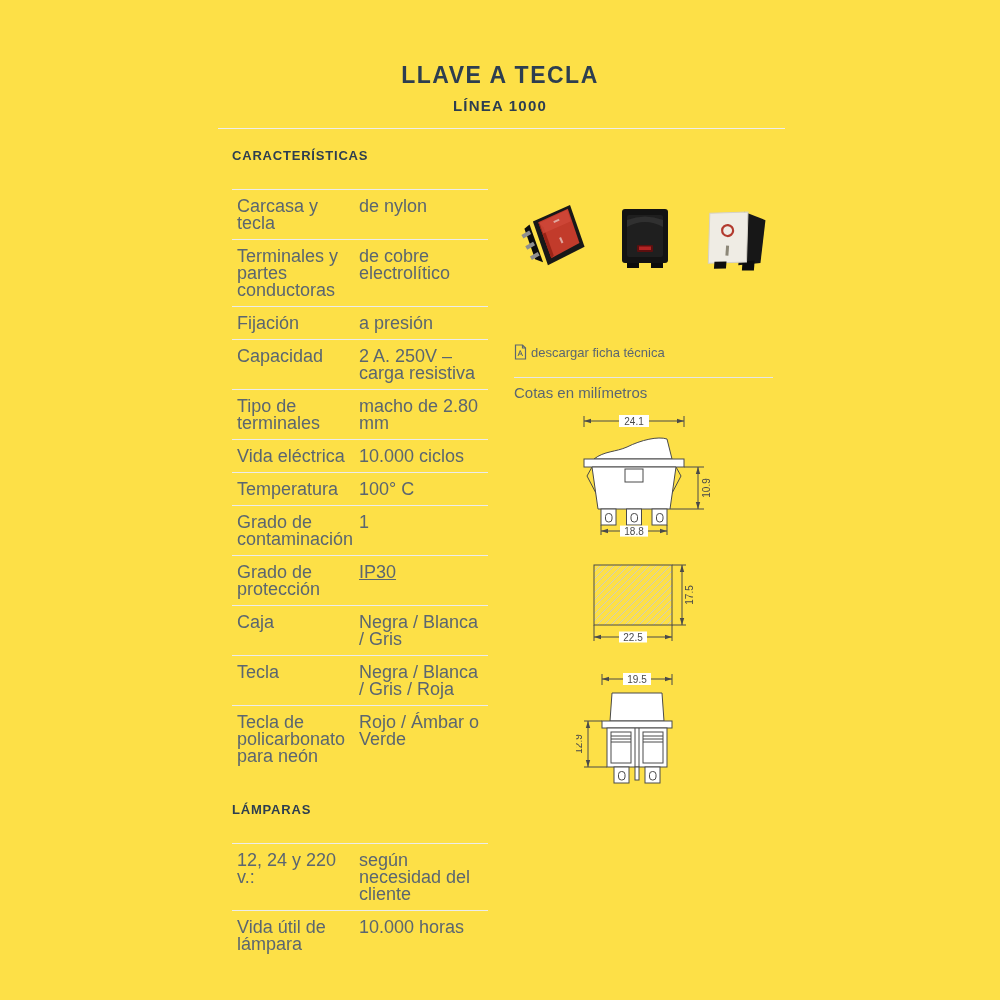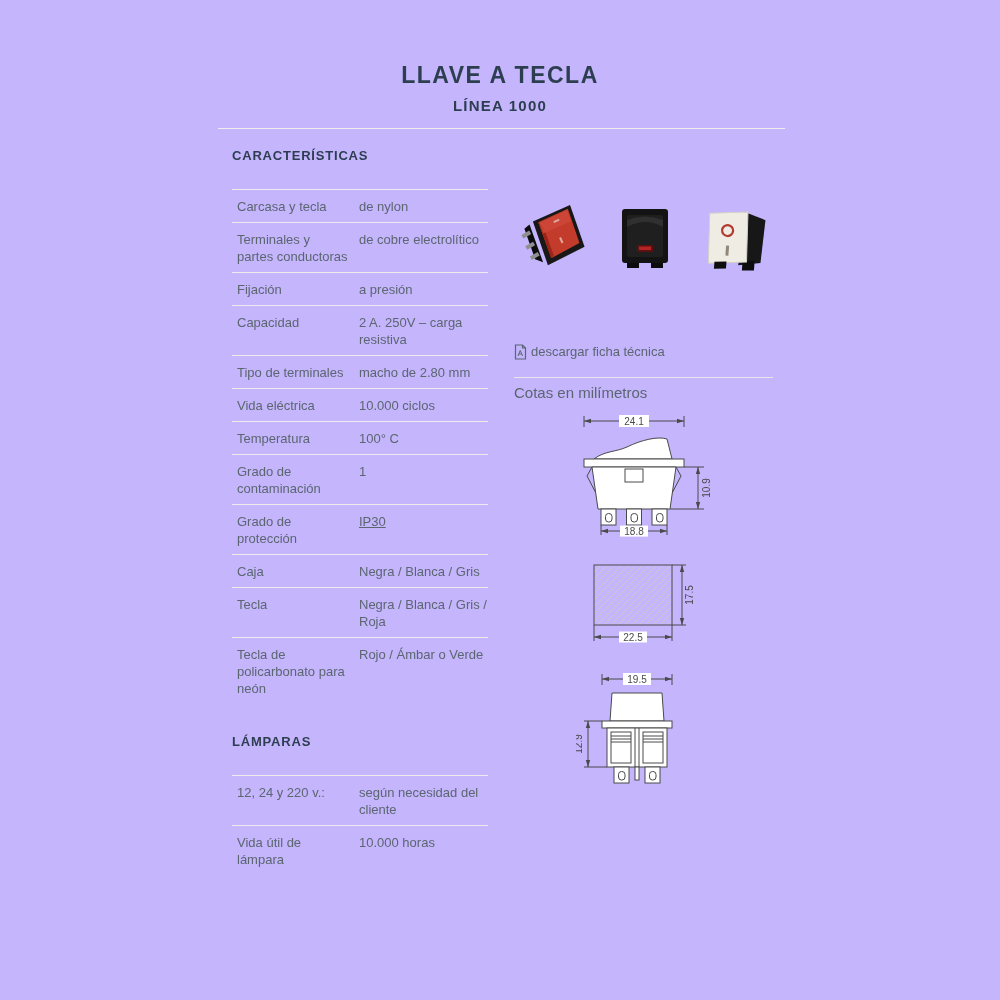--- a/index.html
+++ b/index.html
@@ -1,38 +1,38 @@
 <!DOCTYPE html>
 <html><head>
 <meta charset="utf-8">
 <style>
   html,body{margin:0;padding:0;background:#fff;}
   .page{
-    position:relative;width:1000px;height:1000px;background:#c4b5fd;
+    position:relative;width:1000px;height:1000px;background:#fde047;
     font-family:"Liberation Sans", sans-serif;overflow:hidden;
   }
   
   .header{position:absolute;top:62px;left:0;width:1000px;text-align:center;}
   .title{font-size:23px;font-weight:bold;letter-spacing:1.5px;color:#2d3e50;line-height:26px;}
   .subtitle{font-size:15px;font-weight:bold;letter-spacing:1.2px;color:#2d3e50;margin-top:9px;}
   .top-divider{position:absolute;top:128px;left:218px;width:567px;height:1px;background:#ededed;}
   
   .left-col{position:absolute;top:148px;left:232px;width:256px;}
   .section-heading{font-size:13px;font-weight:bold;letter-spacing:0.8px;color:#2d3e50;line-height:16px;margin:0 0 25px 0;}
   .section-heading.mt{margin-top:30px;}
   .spec-table{width:100%;}
-  .trow{display:flex;border-top:1px solid #ececec;padding:7.5px 0;font-size:13px;line-height:17px;color:#5b6670;}
+  .trow{display:flex;border-top:1px solid #ececec;padding:7.5px 0;font-size:18px;line-height:17px;color:#5b6670;}
   .tlabel{width:127px;padding-left:5px;padding-right:10px;box-sizing:border-box;flex-shrink:0;}
   .tvalue{flex:1;}
   .link{color:#5b6670;text-decoration:underline;cursor:pointer;}
   
   .right-col{position:absolute;top:190px;left:514px;width:260px;}
   .products{display:flex;justify-content:space-between;align-items:center;height:100px;}
   .products svg{display:block;}
-  .download{margin-top:54px;display:flex;align-items:flex-start;gap:4px;font-size:13px;color:#5b6670;text-decoration:none;cursor:pointer;}
+  .download{margin-top:54px;display:flex;align-items:center;gap:4px;font-size:13px;color:#5b6670;text-decoration:none;cursor:pointer;}
   .download svg{display:block;}
   .r-divider{margin-top:17px;height:1px;background:#e6e6e6;width:259px;}
   .tech-heading{margin-top:15px;margin-bottom:0;}
   .tech-note{margin-top:7px;font-size:15px;color:#5b6670;line-height:16px;}
   .drawing{display:block;}
   .d1{margin:12px 0 0 50px;}
   .d2{margin:18px 0 0 72px;}
   .d3{margin:22px 0 0 62px;}
   .dim-text{font-size:10px;fill:#4a4a4a;font-family:"Liberation Sans", sans-serif;}
   .dline{stroke:#4a4a4a;stroke-width:1;fill:none;}

